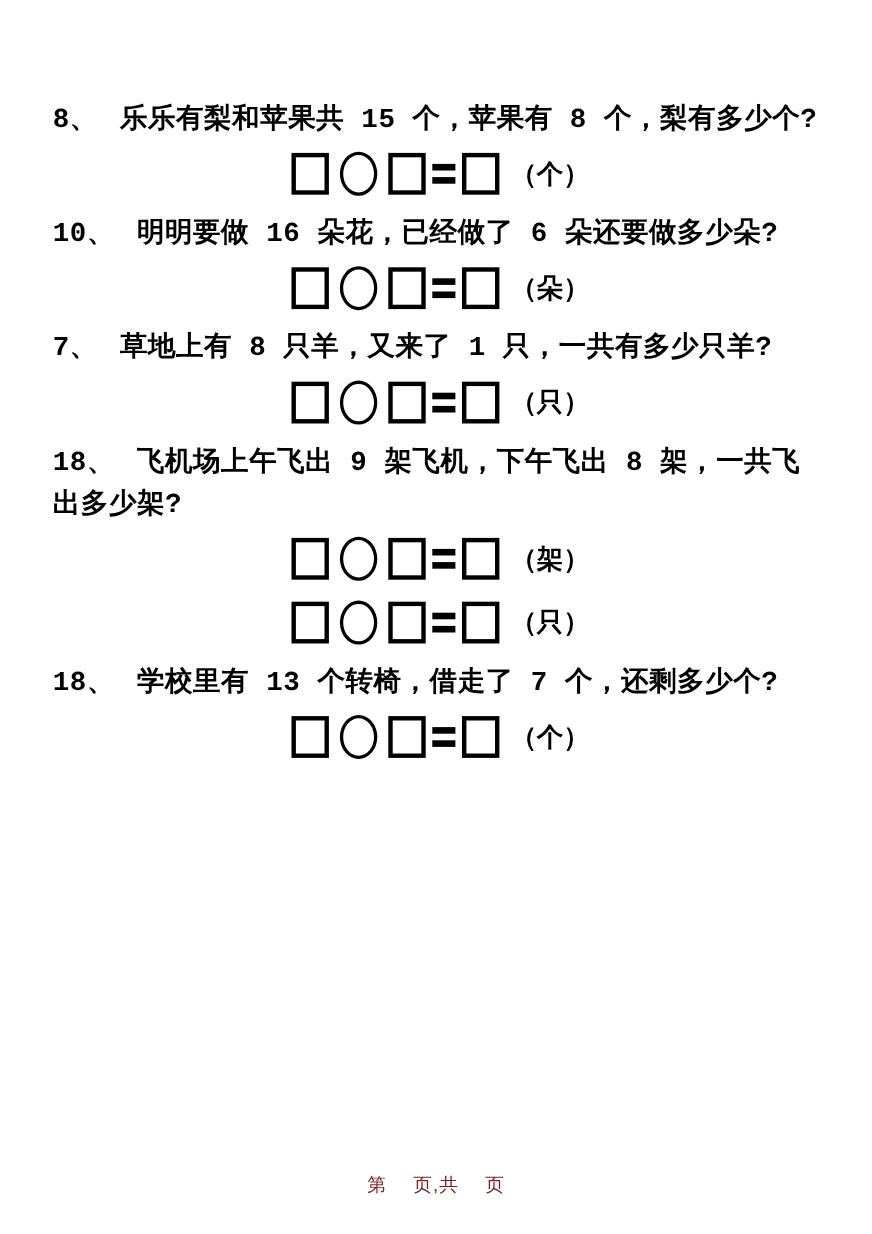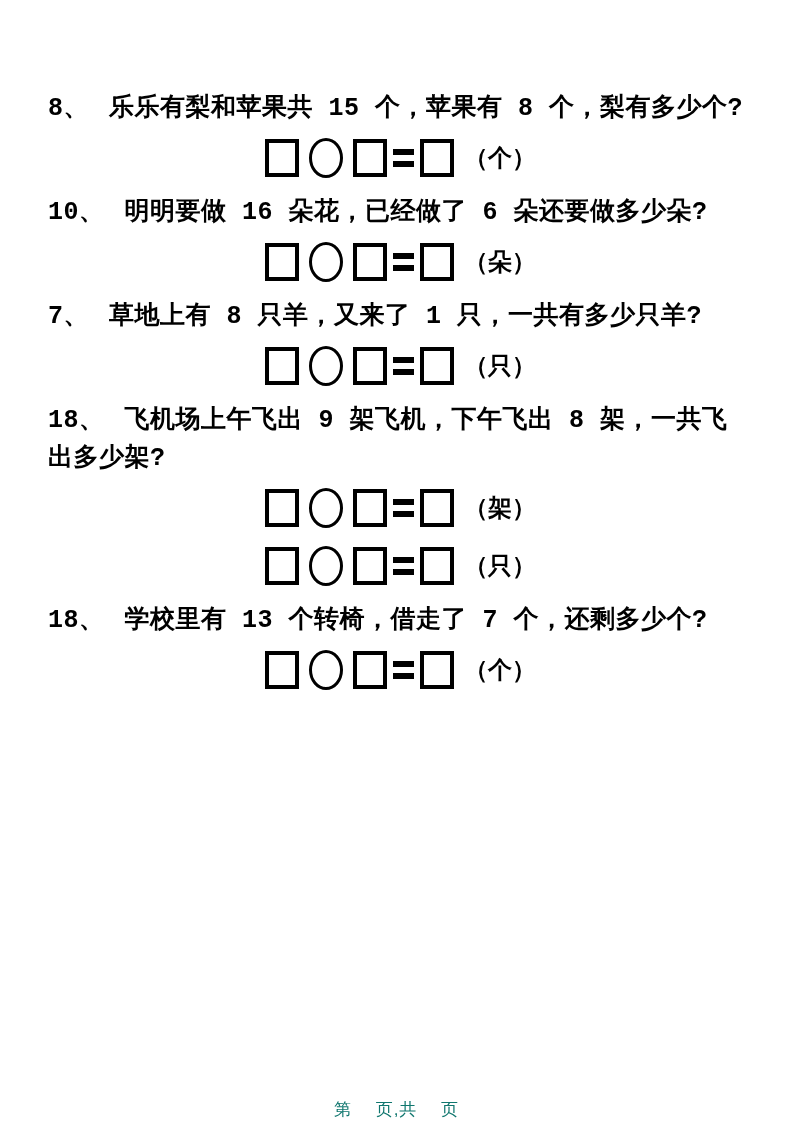--- a/index.html
+++ b/index.html
@@ -73,22 +73,21 @@
   .footer {
     position: absolute;
     top: 1066px;
     left: 0;
     width: 100%;
     text-align: center;
     font-family: "Liberation Sans", "DejaVu Sans", sans-serif;
     font-size: 17px;
     font-weight: 400;
     letter-spacing: 1px;
-    color: #0f766e;
-    margin-top: 32px;
+    color: #7f1d1d;
   }
 </style>
 </head>
 <body>
 
 <div class="content">
 
   <div class="item">
     <div class="q-text"><span class="q-num">8、</span><span>乐乐有梨和苹果共 15 个，苹果有 8 个，梨有多少个?</span></div>
     <div class="eq-row">

